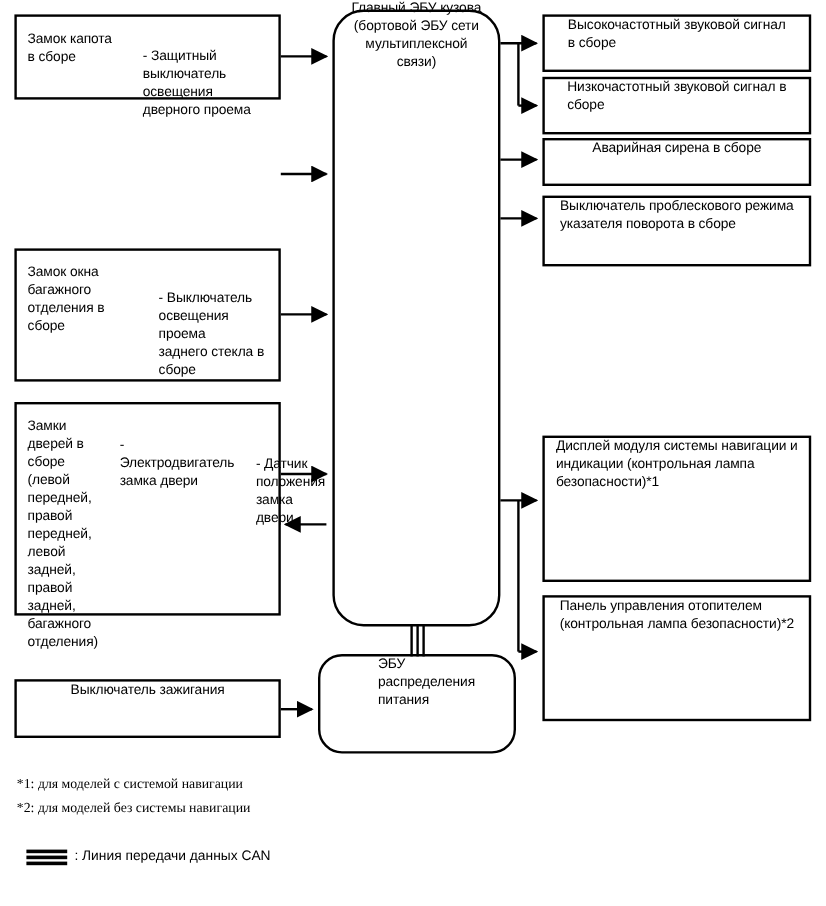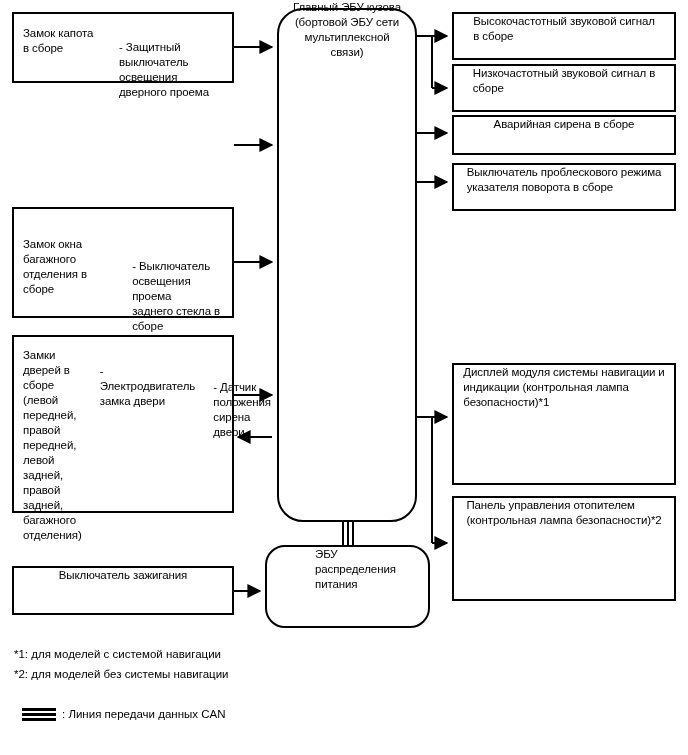--- a/index.html
+++ b/index.html
@@ -52,20 +52,21 @@
     top: 0;
     width: 688px;
     height: 755px;
     pointer-events: none;
   }
   .note {
     position: absolute;
     font-size: 11.5px;
     line-height: 15px;
     white-space: nowrap;
+    font-family: Liberation Serif, serif;
   }
   .legend-row {
     position: absolute;
     display: flex;
     align-items: center;
   }
   .can-swatch {
     width: 34px;
     height: 13px;
     display: flex;
@@ -89,34 +90,34 @@
 
 <div id="canvas">
 
   <div class="box top-align" style="left:12px; top:12px; width:222px; height:71px; padding-top:12px;">
     <div class="txt">Замок капота в сборе</div>
     <div class="txt">- Защитный выключатель
 освещения дверного проема</div>
   </div>
 
 
-  <div class="box top-align" style="left:12px; top:207px; width:222px; height:111px; padding-top:28px;justify-content:space-between;">
+  <div class="box top-align" style="left:12px; top:207px; width:222px; height:111px; padding-top:11px;justify-content:space-between;">
     <div class="txt">Замок окна багажного отделения в
 сборе</div>
     <div class="txt" style="margin-top:22px;">- Выключатель освещения проема
 заднего стекла в сборе</div>
   </div>
 
   <div class="box top-align" style="left:12px; top:335px; width:222px; height:178px; padding-top:11px;">
     <div class="txt">Замки дверей в сборе (левой
 передней, правой передней, левой
 задней, правой задней, багажного
 отделения)</div>
     <div class="txt" style="margin-top:16px;">- Электродвигатель замка двери</div>
-    <div class="txt" style="margin-top:32px;">- Датчик положения сирена двери</div>
+    <div class="txt" style="margin-top:32px;">- Датчик положения замка двери</div>
   </div>
 
   <div class="box" style="left:12px; top:566px; width:222px; height:49px;">
     <div class="txt">Выключатель зажигания</div>
   </div>
 
   <div class="box rounded" style="left:277px; top:8px; width:140px; height:514px;">
     <div class="txt" style="margin-top:-10px;text-align:center;">Главный ЭБУ кузова
 (бортовой ЭБУ сети
 мультиплексной связи)</div>
@@ -134,21 +135,21 @@
 
   <div class="box" style="left:452px; top:64px; width:224px; height:48px;">
     <div class="txt">Низкочастотный звуковой сигнал в
 сборе</div>
   </div>
 
   <div class="box" style="left:452px; top:115px; width:224px; height:40px;">
     <div class="txt">Аварийная сирена в сборе</div>
   </div>
 
-  <div class="box" style="left:452px; top:163px; width:224px; height:48px;">
+  <div class="box" style="left:452px; top:163px; width:224px; height:59px;">
     <div class="txt">Выключатель проблескового режима
 указателя поворота в сборе</div>
   </div>
 
   <div class="box" style="left:452px; top:363px; width:224px; height:122px;">
     <div class="txt">Дисплей модуля системы навигации и
 индикации (контрольная лампа
 безопасности)*1</div>
   </div>
 

